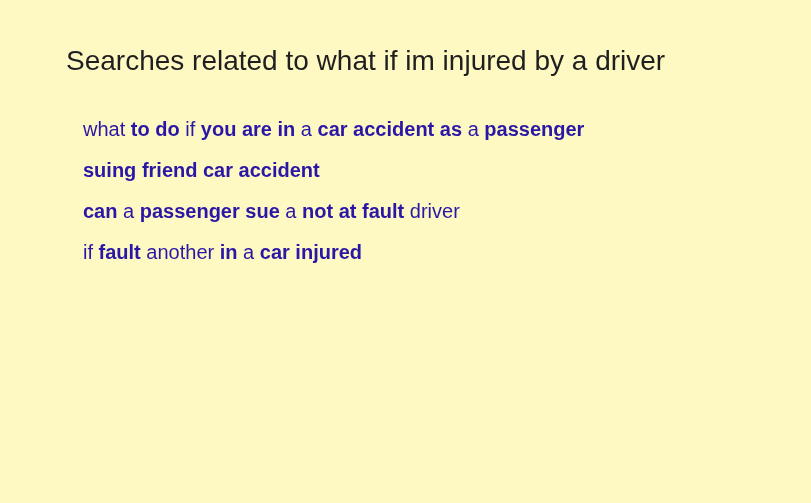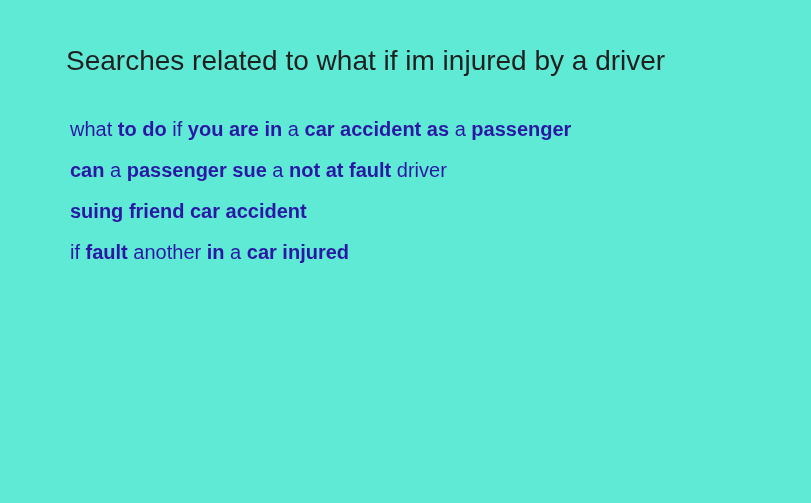--- a/index.html
+++ b/index.html
@@ -13,21 +13,21 @@
     height: 503px;
     overflow: hidden;
     font-family: "Liberation Sans", sans-serif;
     -webkit-font-smoothing: antialiased;
   }
 
   #page {
     position: relative;
     width: 811px;
     height: 503px;
-    background: #5eead4;
+    background: #fef9c3;
   }
 
   .related-block {
     position: absolute;
     left: 66px;
     top: 44px;
     width: 720px;
   }
 
   .related-heading {
@@ -36,21 +36,21 @@
     font-weight: 400;
     line-height: 34px;
     color: #1f1f1f;
     letter-spacing: 0px;
     white-space: nowrap;
     margin: 0 0 30px 0;
   }
 
   .related-list {
     list-style: none;
-    margin: 4px;
+    margin: 17px;
     padding: 0;
   }
 
   .related-list li {
     margin: 0;
     padding: 0;
     height: 41px;
     display: flex;
     align-items: center;
   }
@@ -81,24 +81,24 @@
   <section class="related-block">
 
     <h2 class="related-heading">Searches related to what if im injured by a driver</h2>
 
     <ul class="related-list">
 
     <li>
           <a class="related-link" href="#" aria-label="what to do if you are in a car accident as a passenger"><span class="w-norm">what </span><span class="w-bold">to do </span><span class="w-norm">if </span><span class="w-bold">you are in </span><span class="w-norm">a </span><span class="w-bold">car accident as </span><span class="w-norm">a </span><span class="w-bold">passenger</span></a>
         </li>
         <li>
-          <a class="related-link" href="#" aria-label="can a passenger sue a not at fault driver"><span class="w-bold">can </span><span class="w-norm">a </span><span class="w-bold">passenger sue </span><span class="w-norm">a </span><span class="w-bold">not at fault </span><span class="w-norm">driver</span></a>
+          <a class="related-link" href="#" aria-label="suing friend car accident"><span class="w-bold">suing friend car accident</span></a>
         </li>
         <li>
-          <a class="related-link" href="#" aria-label="suing friend car accident"><span class="w-bold">suing friend car accident</span></a>
+          <a class="related-link" href="#" aria-label="can a passenger sue a not at fault driver"><span class="w-bold">can </span><span class="w-norm">a </span><span class="w-bold">passenger sue </span><span class="w-norm">a </span><span class="w-bold">not at fault </span><span class="w-norm">driver</span></a>
         </li>
         <li>
           <a class="related-link" href="#" aria-label="if your injured in a car accident"><span class="w-norm">if </span><span class="w-bold">fault </span><span class="w-norm">another </span><span class="w-bold">in </span><span class="w-norm">a </span><span class="w-bold">car injured</span></a>
         </li>
       </ul>
 
   </section>
 
 </div>
 

